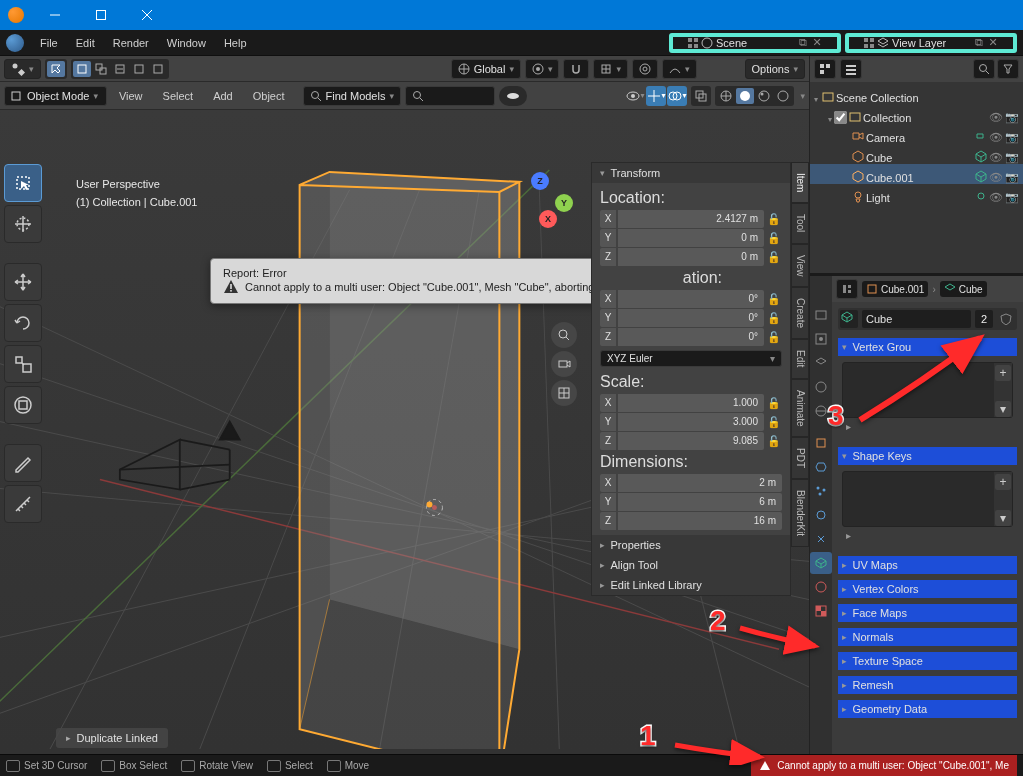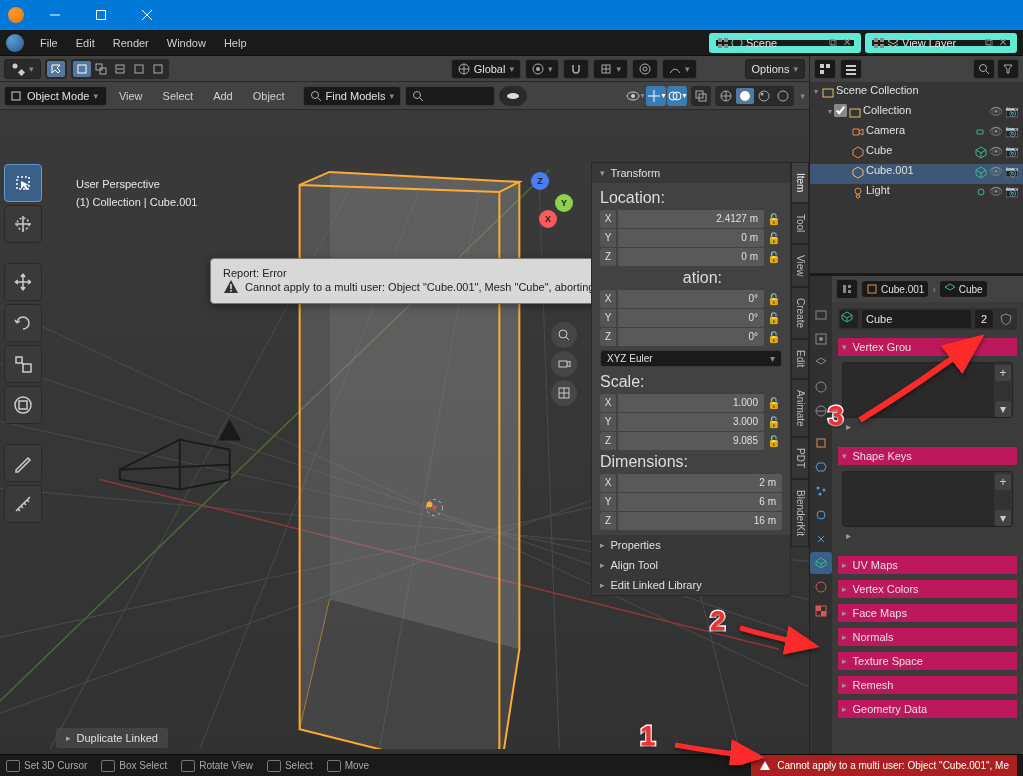--- a/index.html
+++ b/index.html
@@ -14,21 +14,21 @@
 .titlebar .win-btn svg { width: 10px; height: 10px; stroke: white; stroke-width: 1; fill: none; }
 
 
 .topmenu { height: 26px; background: #1a1a1a; display: flex; align-items: center; padding: 0 6px; gap: 2px; border-bottom: 1px solid #0f0f0f; }
 .topmenu .blender-logo { width: 18px; height: 18px; border-radius: 50%; background: radial-gradient(circle at 30% 30%, #5b9bd5, #2e5a8a); margin-right: 6px; }
 .topmenu .menu-item { padding: 4px 8px; color: #d0d0d0; border-radius: 3px; }
 .topmenu .tabs { display: flex; margin-left: 14px; gap: 0; }
 .topmenu .tab { padding: 5px 10px; background: #353535; color: #c0c0c0; border-radius: 3px 3px 0 0; font-size: 11px; }
 .topmenu .tab.active { background: #424242; color: white; }
 .topmenu .scene-sel { display: flex; gap: 4px; margin-left: auto; }
-.sel-box { display: flex; align-items: center; background: #1a1a1a; border: 7px solid #5eead4; border-radius: 3px; height: 20px; padding: 0 0; justify-content: center; }
+.sel-box { display: flex; align-items: center; background: #1a1a1a; border: 4px solid #5eead4; border-radius: 3px; height: 20px; padding: 0 13px; justify-content: center; }
 .sel-box .ico { width: 14px; height: 14px; margin-right: 2px; }
 .sel-box input { background: transparent; border: none; color: #e0e0e0; width: 80px; font-size: 11px; outline: none; }
 .sel-box .mini { width: 14px; height: 14px; display:flex; align-items:center; justify-content:center; color:#888; }
 
 
 .header3d { height: 26px; background: #424242; display: flex; align-items: center; padding: 0 4px; gap: 4px; border-bottom: 1px solid #2a2a2a; }
 .header3d .hsel { display: flex; align-items: center; height: 20px; background: #2a2a2a; border: 1px solid #232323; border-radius: 3px; padding: 0 6px; gap: 4px; }
 .header3d .obj-mode { background: #1a1a1a; border: 1px solid #3a3a3a; border-radius: 3px; height: 20px; padding: 0 8px 0 4px; display: flex; align-items: center; gap: 4px; }
 .header3d .hbtn { padding: 3px 8px; border-radius: 3px; color: #d0d0d0; }
 .header3d .iconbtn { width: 20px; height: 20px; display: flex; align-items: center; justify-content: center; border-radius: 3px; }
@@ -95,21 +95,21 @@
 .statusbar .sb-item .mi { width: 14px; height: 12px; border: 1px solid #777; border-radius: 2px; }
 .statusbar .err { margin-left: auto; background: #aa2020; color: white; padding: 3px 8px; display: flex; align-items: center; gap: 6px; height: 100%; }
 
 
 .right-col { width: 213px; display: flex; flex-direction: column; background: #353535; }
 .outliner { height: 220px; border-bottom: 3px solid #1a1a1a; display: flex; flex-direction: column; }
 .out-head { height: 26px; background: #424242; display: flex; align-items: center; padding: 0 4px; gap: 4px; }
 .out-head .hsel2 { background: #1a1a1a; border: 1px solid #3a3a3a; border-radius: 3px; width: 22px; height: 20px; display: flex; align-items:center; justify-content:center; }
 .out-head .filter { flex: 1; display: flex; justify-content: flex-end; gap: 2px; }
 .out-tree { flex: 1; overflow: auto; padding: 2px 0; font-size: 11px; }
-.out-row { display: flex; align-items: flex-start; height: 20px; padding-left: 4px; gap: 0; }
+.out-row { display: flex; align-items: flex-end; height: 20px; padding-left: 4px; gap: 0; }
 .out-row.sel { background: #3d5877; }
 .out-row .indent { display: inline-block; }
 .out-row .disc::before { content: '▾'; font-size: 8px; color: #888; margin-right: 2px; }
 .out-row .oico { width: 16px; height: 16px; display:flex; align-items:center; justify-content:center; }
 .out-row .name { flex: 1; }
 .out-row .restr { display: flex; gap: 2px; padding-right: 4px; }
 .out-row .restr span { width: 14px; height: 14px; display:flex; align-items:center; justify-content:center; color: #888; }
 
 
 .props { flex: 1; display: flex; }
@@ -119,21 +119,21 @@
 .ptab svg { width: 14px; height: 14px; }
 .props-body { flex: 1; background: #3b3b3b; overflow: auto; }
 .props-head { height: 26px; background: #424242; display: flex; align-items: center; padding: 0 4px; gap: 4px; font-size: 10px; }
 .props-head .crumb { display: flex; align-items: center; gap: 3px; background: #1a1a1a; border-radius: 3px; padding: 2px 4px; }
 .props-content { padding: 6px; }
 .mesh-row { display: flex; align-items: center; background: #303030; border-radius: 3px; padding: 2px; gap: 4px; height: 22px; margin-bottom: 8px; }
 .mesh-row .mname { flex: 1; background: #1e1e1e; height: 18px; padding: 0 4px; border-radius: 2px; display: flex; align-items: center; }
 .mesh-row .users { background: #1e1e1e; width: 18px; height: 18px; border-radius: 2px; display: flex; align-items: center; justify-content: center; color: #eee; }
 .mesh-row .shield { width: 18px; height: 18px; display:flex; align-items:center; justify-content:center; }
 .psection { margin-bottom: 6px; }
-.psection .ph { display: flex; align-items: center; padding: 3px 4px; background: #be185d; gap: 6px; font-size: 11px; }
+.psection .ph { display: flex; align-items: center; padding: 3px 4px; background: #1d4ed8; gap: 6px; font-size: 11px; }
 .psection .ph::before { content: '▸'; font-size: 9px; color: #999; }
 .psection.open .ph::before { content: '▾'; }
 .psection .pbody { padding: 6px 4px; }
 .listbox { height: 56px; background: #2a2a2a; border: 1px solid #232323; border-radius: 3px; display: flex; }
 .listbox .list { flex: 1; }
 .listbox .side { width: 18px; background: #333; display: flex; flex-direction: column; align-items: center; padding-top: 2px; gap: 2px; }
 .listbox .side .sbtn { width: 16px; height: 16px; background: #424242; border-radius: 2px; display:flex; align-items:center; justify-content:center; font-size:12px; color:#ccc; }
 .dropdown-tri { padding: 3px 4px; font-size: 10px; color: #999; }
 .anno-num { position: absolute; font-size: 28px; font-weight: 900; color: #ff2a2a; -webkit-text-stroke: 3px white; paint-order: stroke fill; text-shadow: 0 2px 3px rgba(0,0,0,0.6); font-family: "Arial Black", sans-serif; }
 .arrow { position: absolute; }

